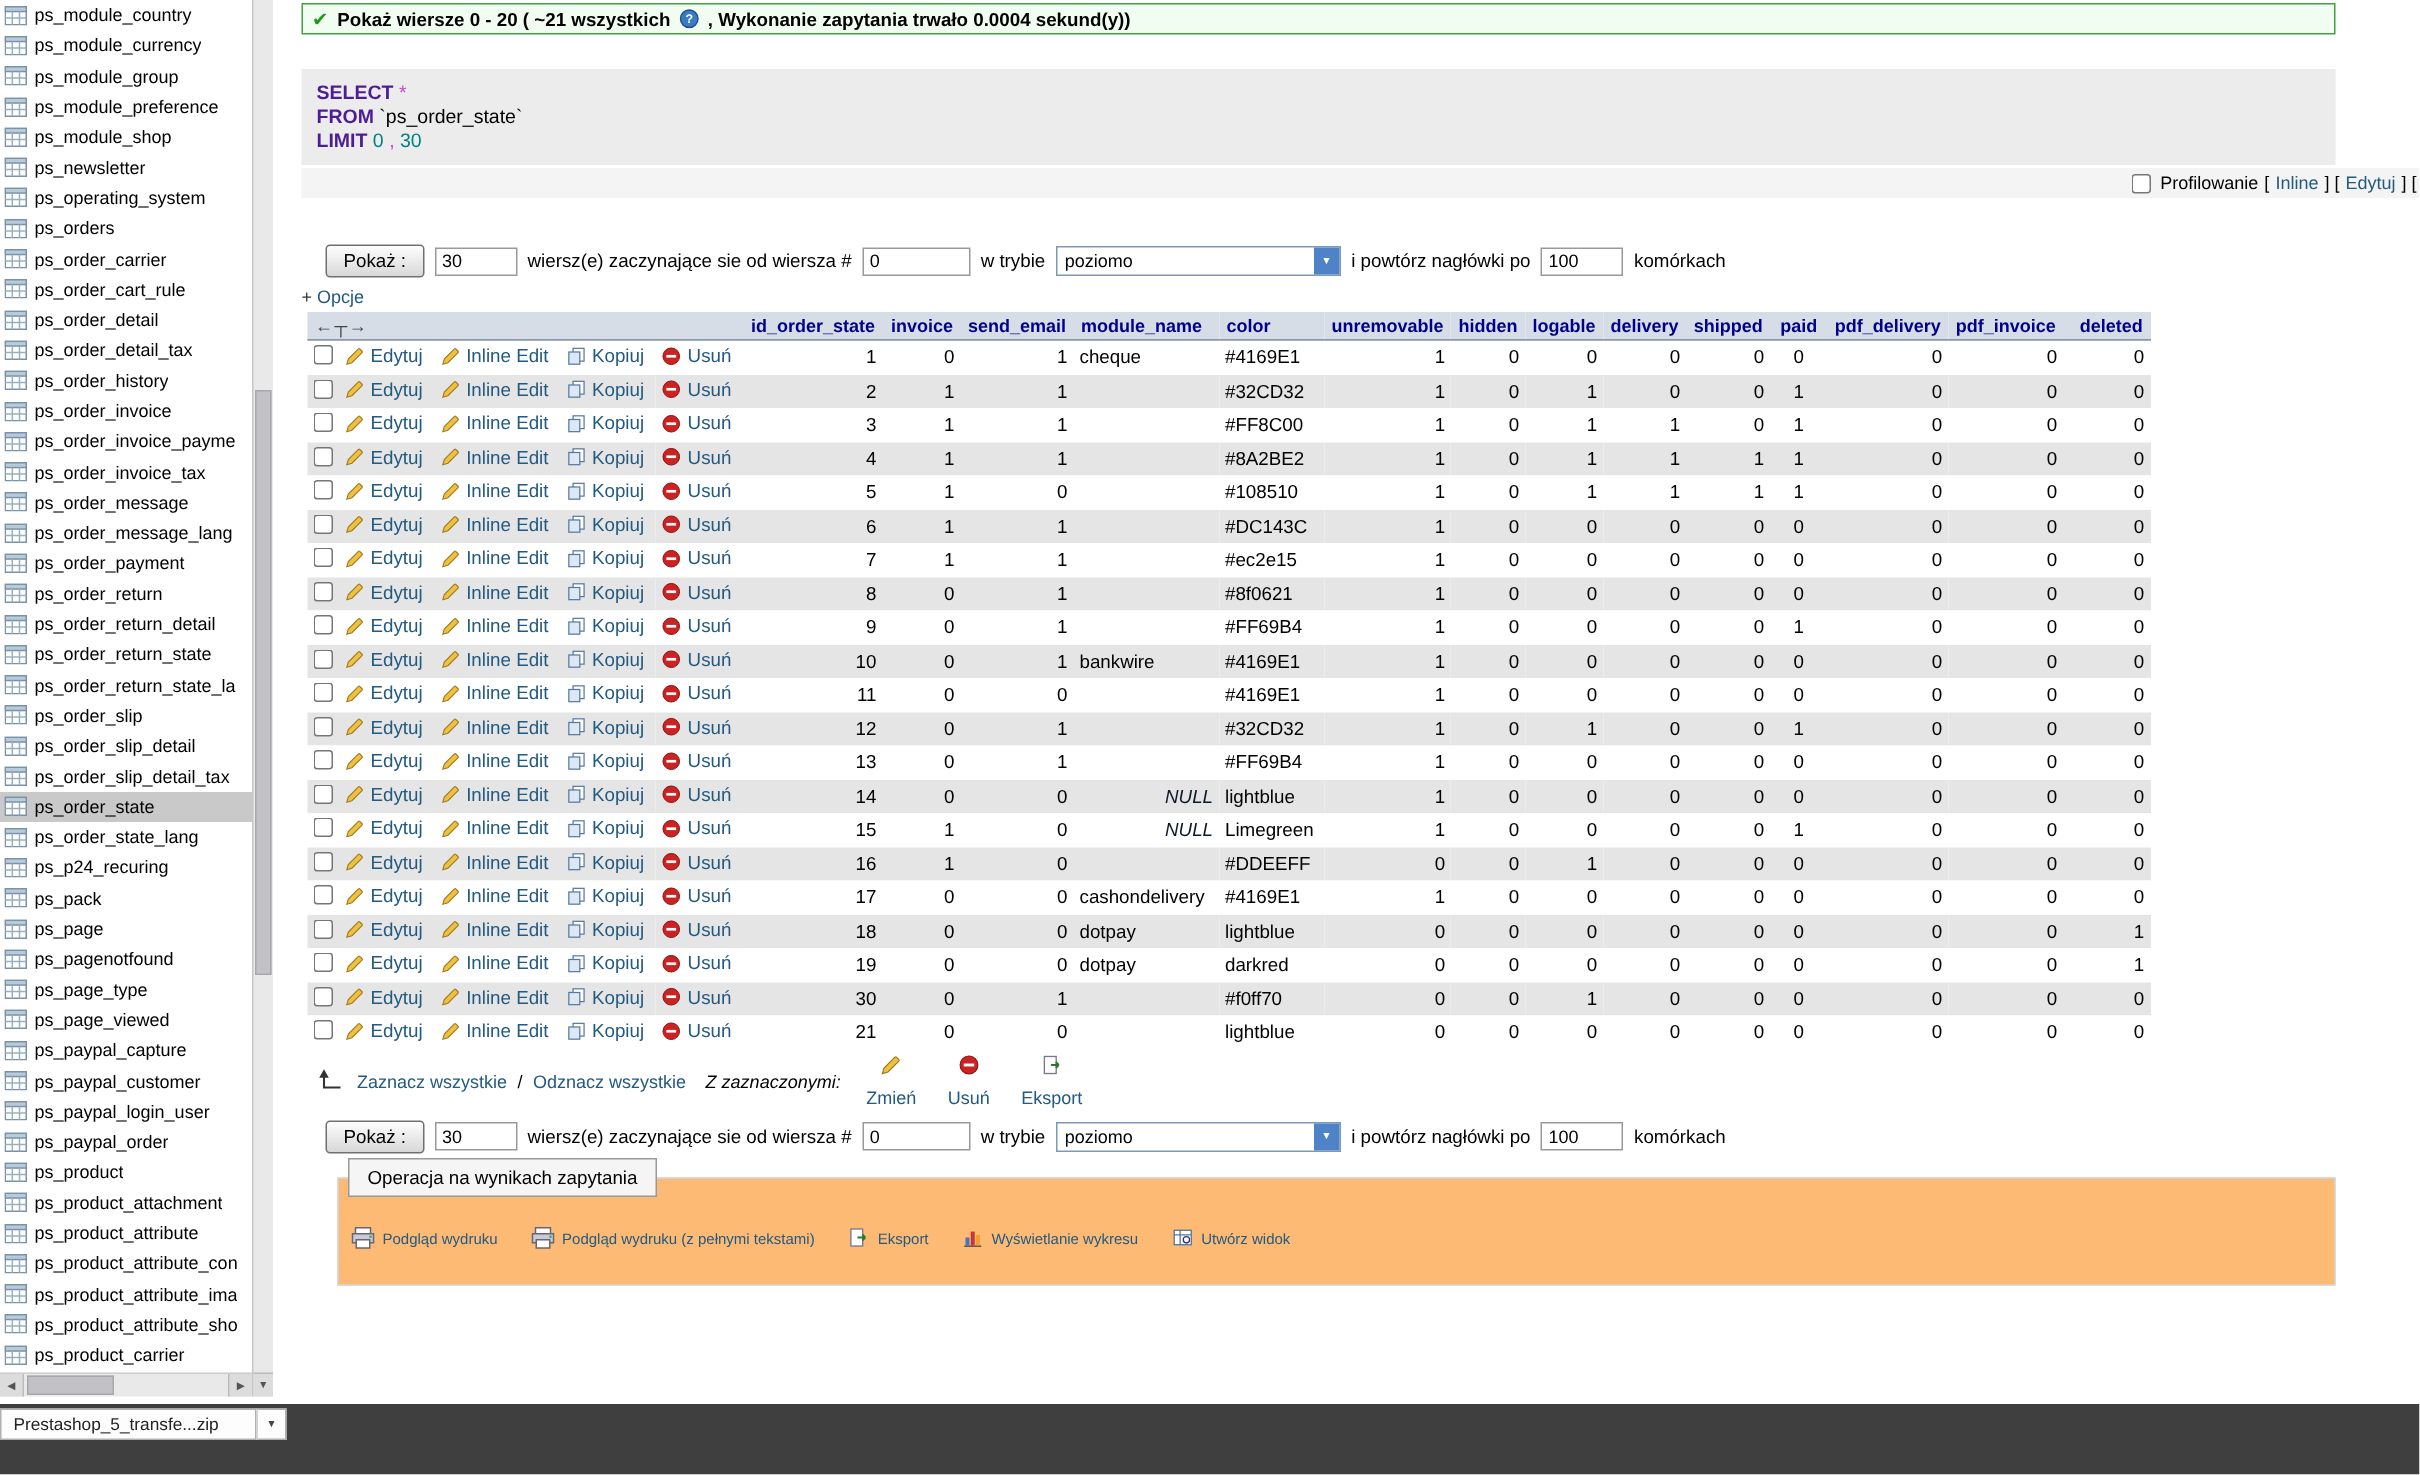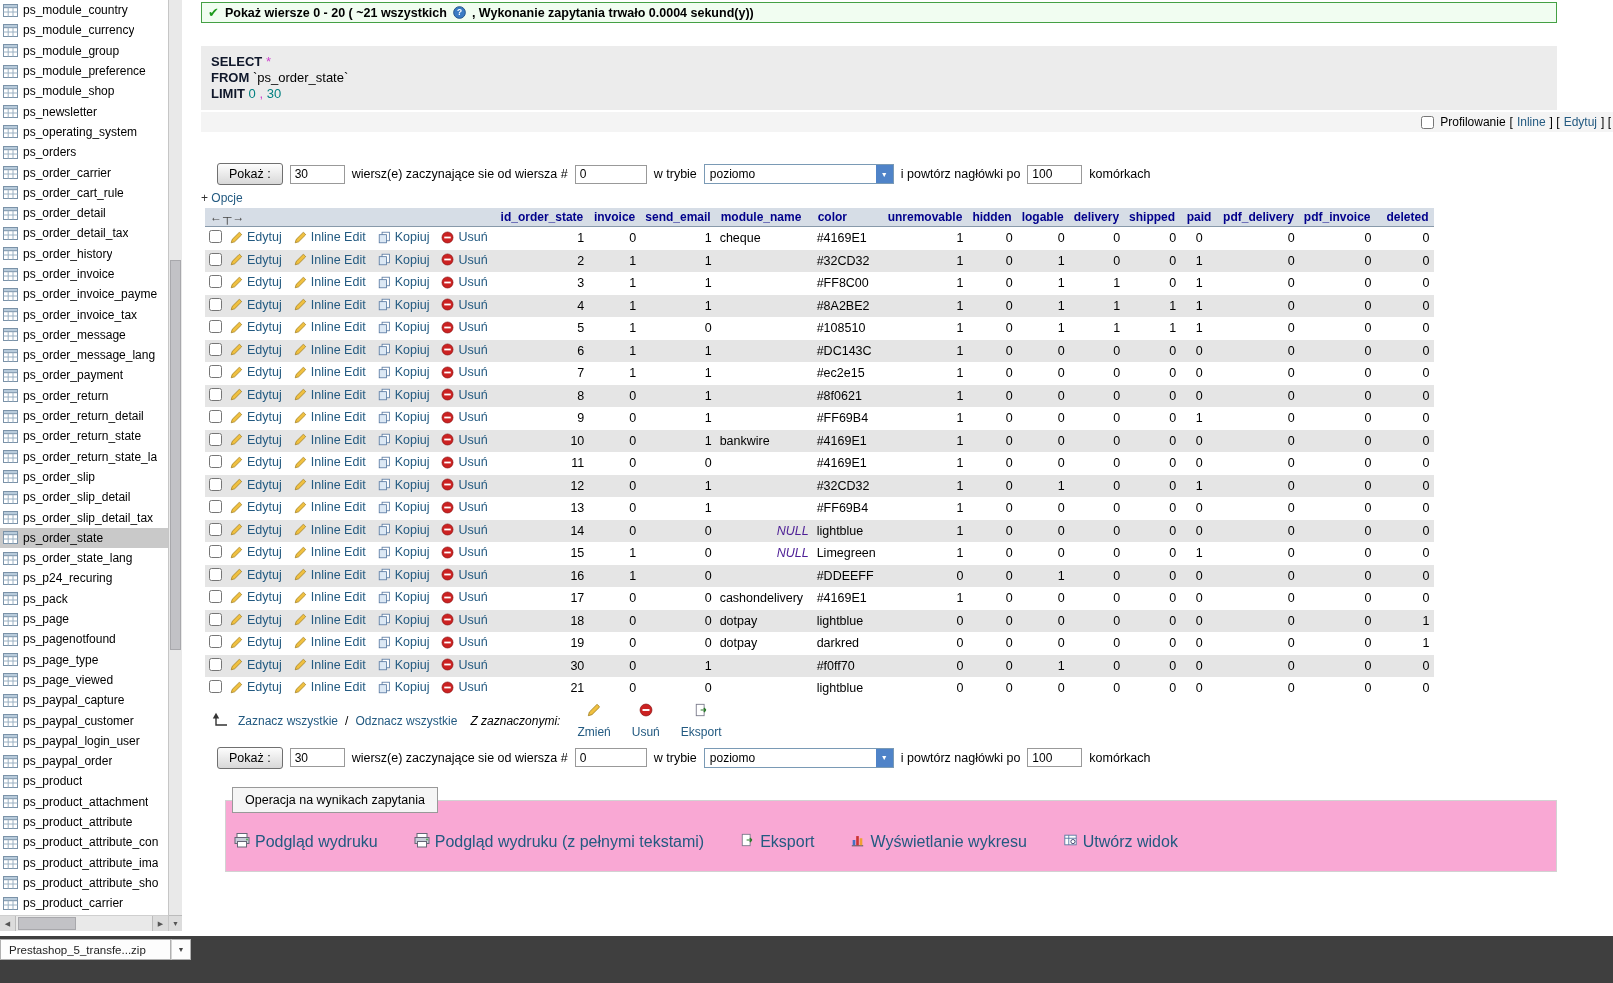--- a/index.html
+++ b/index.html
@@ -55,21 +55,21 @@
     border: 1px solid #44a044; background: #f1fdf1;
     padding: 2px 6px; font-size: 12.5px; font-weight: bold; height: 21px;
   }
   .check { color: #1d9a1d; font-size: 13px; }
   .help-icon { display: inline-flex; cursor: pointer; }
 
   .sqlbox {
     margin-top: 23px; width: 1356px; background: #ececec;
     padding: 8px 10px; font-size: 13px; line-height: 16px;
   }
-  .kw { color: #0f172a; font-weight: bold; }
+  .kw { color: #4c1d95; font-weight: bold; }
   .punct { color: #cc44cc; }
   .num { color: #008080; }
   .ident { color: #000; }
 
   .sql-footer {
     margin-top: 2px; width: 1412px; height: 20px; background: #f4f4f4;
     display: flex; align-items: center; justify-content: flex-end; gap: 4px;
     font-size: 12px; padding-right: 2px;
   }
   .sql-footer input { margin: 0 2px 0 0; }
@@ -123,37 +123,37 @@
   .vc { text-align: right; }
   .vc3, .vc4 { text-align: left; }
   th.vc0, td.vc0 { width: 88px; } th.vc1, td.vc1 { width: 52px; }
   th.vc2, td.vc2 { width: 75px; } th.vc3, td.vc3 { width: 97px; }
   th.vc4, td.vc4 { width: 70px; } th.vc5, td.vc5 { width: 82px; }
   th.vc6, td.vc6 { width: 48px; } th.vc7, td.vc7 { width: 50px; }
   th.vc8, td.vc8 { width: 52px; } th.vc9, td.vc9 { width: 52px; }
   th.vc10, td.vc10 { width: 38px; text-align: center; } th.vc11, td.vc11 { width: 80px; }
   th.vc12, td.vc12 { width: 74px; } th.vc13, td.vc13 { width: 58px; }
   td.nullcell { text-align: right; }
-  td.nullcell em { font-style: italic; color: #4c1d95; }
+  td.nullcell em { font-style: italic; color: #0f172a; }
 
   .selbar { margin-top: 10px; margin-left: 8px; display: flex; align-items: center; gap: 7px; font-size: 12px; height: 22px; }
   .selbar .ital { font-style: italic; margin-left: 6px; margin-right: 10px; }
   .selbar .action { display: inline-flex; align-items: center; gap: 5px; margin-right: 14px; flex-direction: column; }
 
   .pager2 { margin-top: 14px; }
 
   .fieldset {
-    margin-top: 30px; margin-left: 24px; width: 1332px; height: 72px;
-    border: 1px solid #d2d2d2; position: relative; background: #f9a8d4;
+    margin-top: 15px; margin-left: 24px; width: 1332px; height: 72px;
+    border: 1px solid #d2d2d2; position: relative; background: #fdba74;
   }
   .legend {
     position: absolute; top: -14px; left: 6px; background: #f5f5f5;
     border: 1px solid #999; padding: 5px 12px; font-size: 12.5px;
   }
-  .ops { display: flex; align-items: center; gap: 36px; margin: 32px 0 0 8px; font-size: 16px; }
+  .ops { display: flex; align-items: center; gap: 22px; margin: 32px 0 0 8px; font-size: 10px; }
   .ops a { display: inline-flex; align-items: center; gap: 5px; }
 
   #shelf { position: absolute; left: 0; top: 936px; width: 1613px; height: 47px; background: #3f3f3f; }
   .shelf-item {
     position: absolute; left: 0; top: 3px; width: 171px; height: 21px; background: #fdfdfd;
     border: 1px solid #b0b0b0; display: flex; align-items: center; padding-left: 8px;
     font-size: 11.5px; color: #222; cursor: pointer;
   }
   .shelf-caret {
     position: absolute; left: 171px; top: 3px; width: 20px; height: 21px; background: #fdfdfd;

